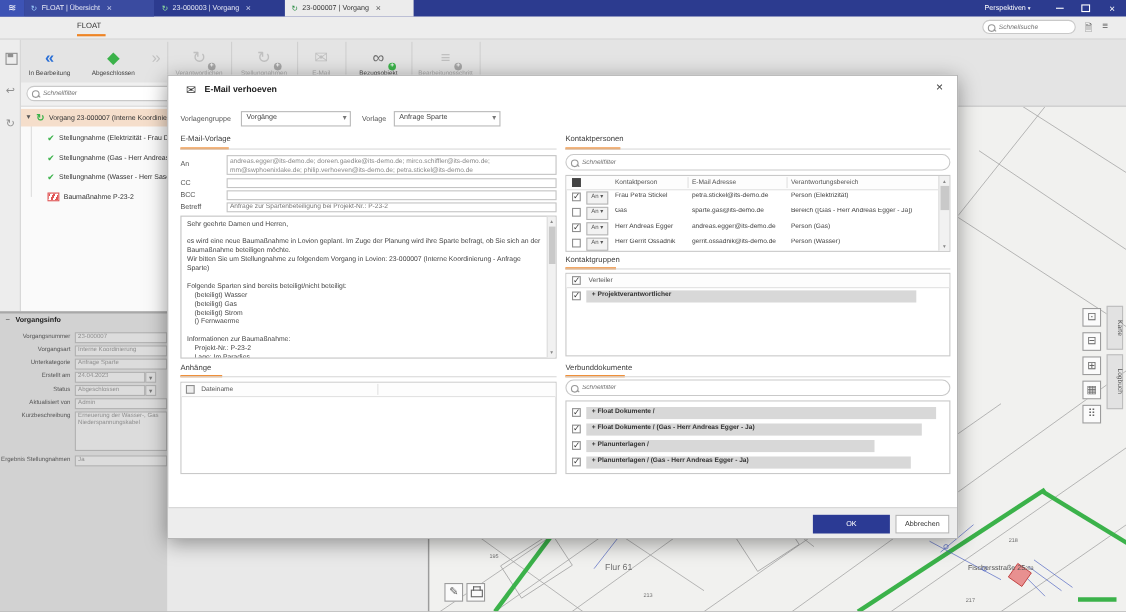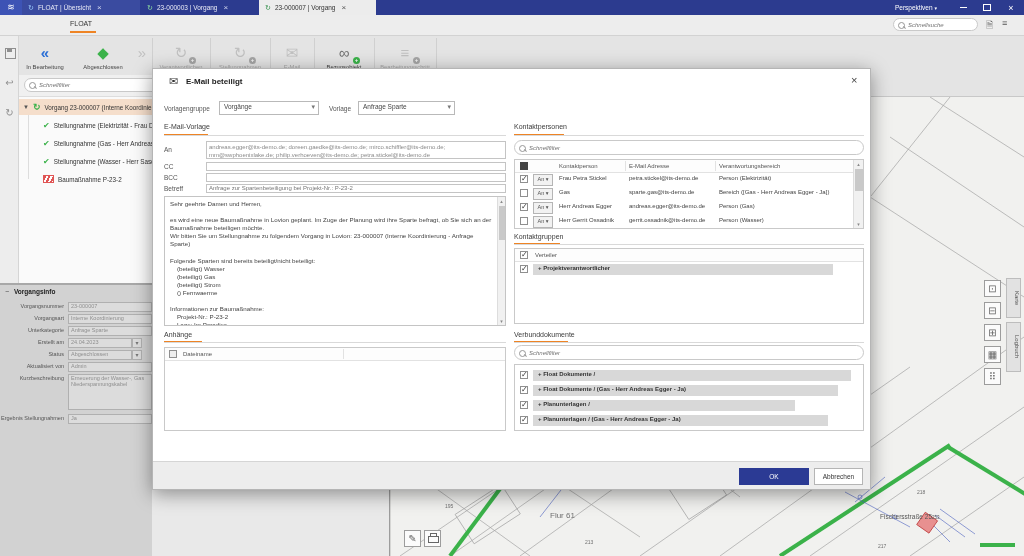--- a/index.html
+++ b/index.html
@@ -266,21 +266,21 @@
         <span style="width:7px;height:1px;background:#fff;display:block;"></span>
       </div>
     <div class="winbtn" style="left:976px;">
         <span style="width:6px;height:5px;border:1px solid #fff;display:block;"></span>
       </div>
     <div class="winbtn" style="left:1000px;font-size:9px;">×</div>
   </div>
 
   <div id="dlg" class="abs">
     <span class="t" style="left:16px;top:6px;font-size:11px;color:#333;">✉</span>
-    <span class="t" style="left:33px;top:8px;font-size:8px;font-weight:bold;color:#222;">E-Mail beteiligt</span>
+    <span class="t" style="left:33px;top:8px;font-size:8px;font-weight:bold;color:#222;">E-Mail verhoeven</span>
     <span class="t" style="left:698px;top:5px;font-size:11px;color:#444;">×</span>
 
     <span class="lbl" style="left:11px;top:36px;">Vorlagengruppe</span>
     <div class="sel" style="left:66px;top:32px;width:100px;height:14px;">
       <span>Vorgänge</span><span class="car">▾</span>
     </div>
     <span class="lbl" style="left:176px;top:36px;">Vorlage</span>
     <div class="sel" style="left:205px;top:32px;width:97px;height:14px;">
       <span>Anfrage Sparte</span><span class="car">▾</span>
     </div>

